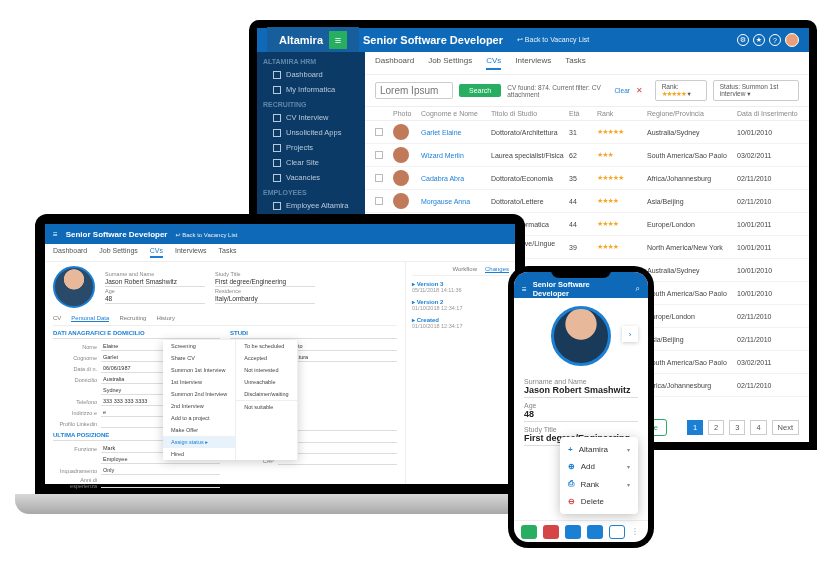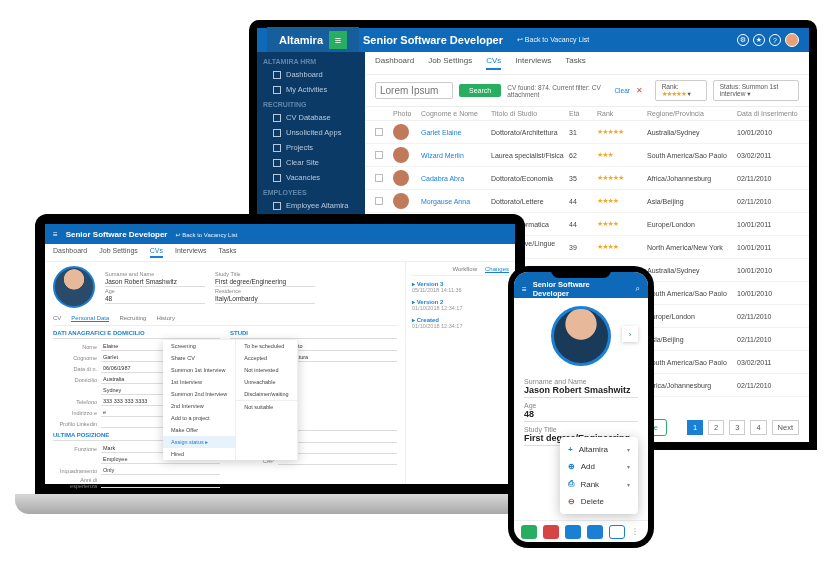--- a/index.html
+++ b/index.html
@@ -127,26 +127,26 @@
     </div>
     <div class="d-body">
       <div class="d-sidebar">
         <div class="d-side-h">ALTAMIRA HRM</div>
         <div class="d-side-i">
             <span class="ic"></span>
             <span>Dashboard</span>
           </div>
         <div class="d-side-i">
             <span class="ic"></span>
-            <span>My Activities</span>
+            <span>My Informatica</span>
           </div>
         <div class="d-side-h">RECRUITING</div>
         <div class="d-side-i">
             <span class="ic"></span>
-            <span>CV Database</span>
+            <span>CV Interview</span>
           </div>
         <div class="d-side-i">
             <span class="ic"></span>
             <span>Unsolicited Apps</span>
           </div>
         <div class="d-side-i">
             <span class="ic"></span>
             <span>Projects</span>
           </div>
         <div class="d-side-i">

